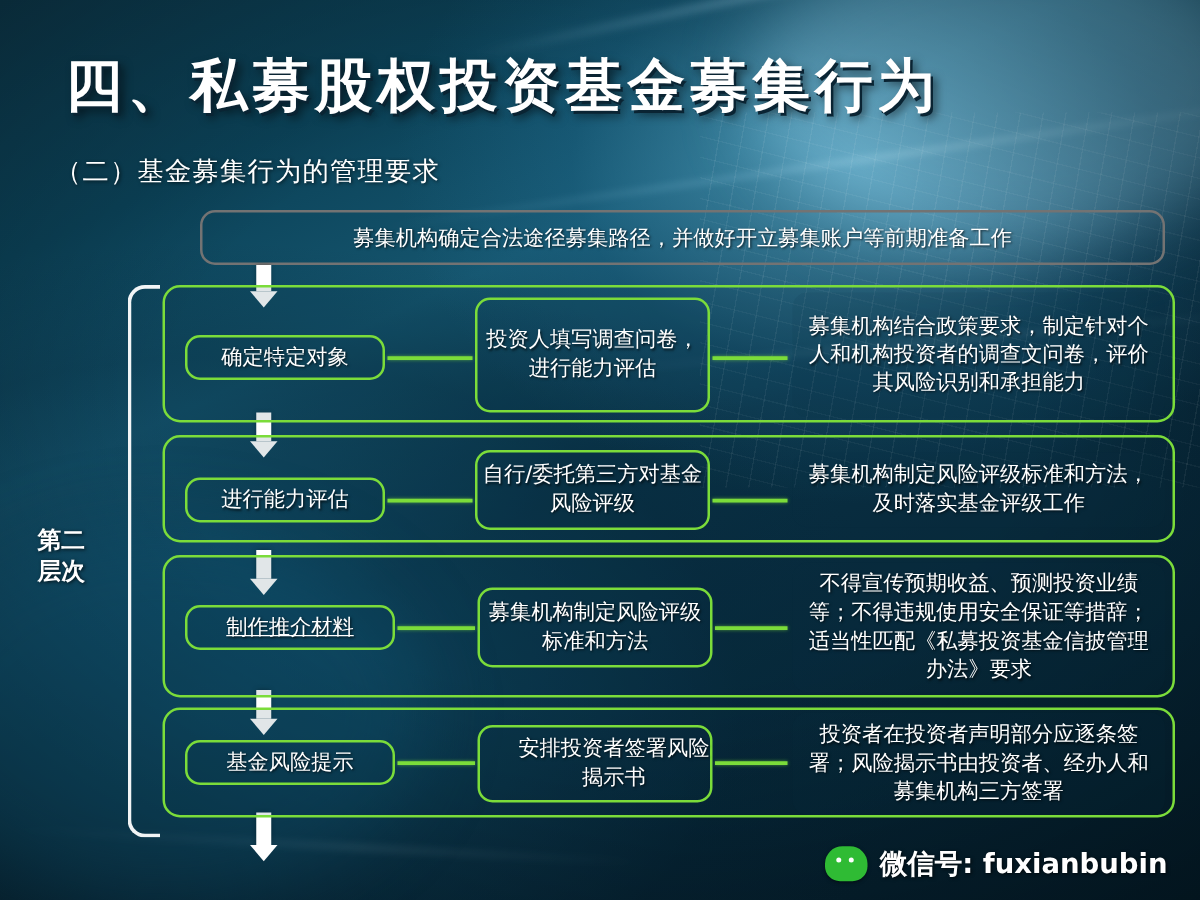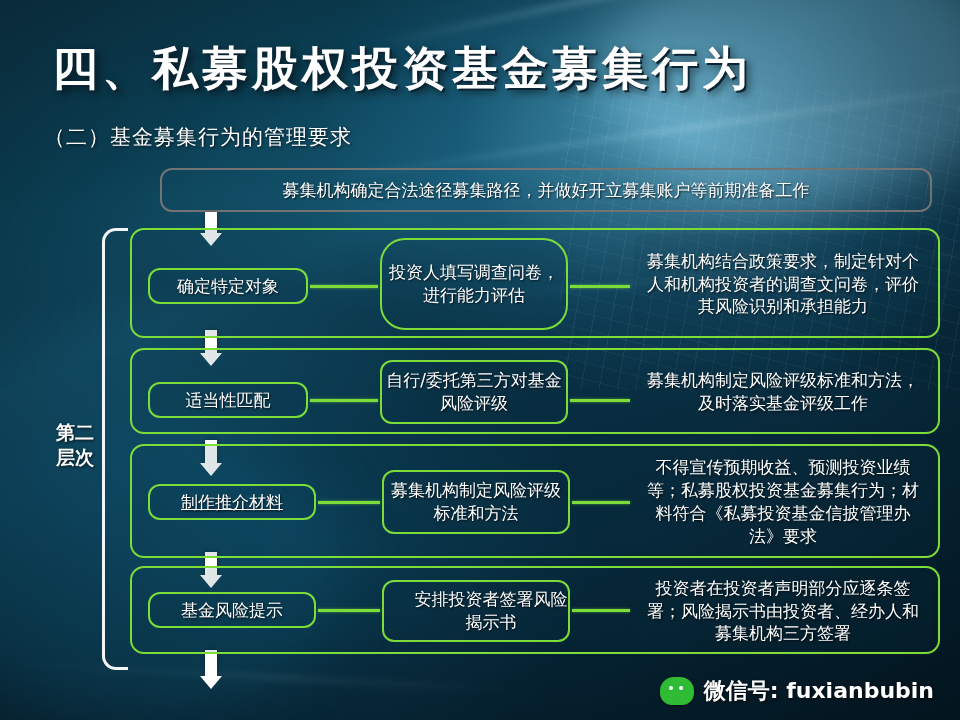--- a/index.html
+++ b/index.html
@@ -137,21 +137,21 @@
   }
 
   
   .leftlabel {
     position: absolute;
     left: 30px; top: 420px;
     width: 64px;
     color: #fff;
     font-size: 19px;
     font-weight: bold;
-    text-align: right;
+    text-align: left;
     line-height: 1.3;
     text-shadow: 1px 1px 3px rgba(0,0,0,0.8);
   }
   .leftbrace {
     position: absolute;
     left: 102px; top: 228px;
     width: 26px; height: 442px;
     box-sizing: border-box;
     border: 3px solid #ffffff;
     border-right: none;
@@ -237,32 +237,32 @@
     <div class="stem" style="height:26px;"></div>
     <div class="head" style="top:26px;"></div>
   </div>
 
   <div class="group" style="left:130px; top:228px; width:810px; height:110px;"></div>
 
   <div class="gbox small" style="left:148px; top:268px; width:160px; height:36px;">
     <span>确定特定对象</span>
   </div>
   <div class="hline" style="left:310px; top:285px; width:68px;"></div>
-  <div class="gbox mid" style="left:380px; top:238px; width:188px; height:92px;border-radius:25px;">
+  <div class="gbox mid" style="left:380px; top:238px; width:188px; height:92px;">
     <span>投资人填写调查问卷，进行能力评估</span>
   </div>
   <div class="hline" style="left:570px; top:285px; width:60px;"></div>
   <div class="gbox desc" style="left:634px; top:234px; width:298px; height:100px;">
     <span>募集机构结合政策要求，制定针对个人和机构投资者的调查文问卷，评价其风险识别和承担能力</span>
   </div>
 
   <div class="group" style="left:130px; top:348px; width:810px; height:86px;"></div>
 
   <div class="gbox small" style="left:148px; top:382px; width:160px; height:36px;">
-    <span>适当性匹配</span>
+    <span>进行能力评估</span>
   </div>
   <div class="hline" style="left:310px; top:399px; width:68px;"></div>
   <div class="gbox mid" style="left:380px; top:360px; width:188px; height:64px;">
     <span>自行/委托第三方对基金风险评级</span>
   </div>
   <div class="hline" style="left:570px; top:399px; width:60px;"></div>
   <div class="gbox desc" style="left:634px; top:362px; width:298px; height:60px;">
     <span>募集机构制定风险评级标准和方法，及时落实基金评级工作</span>
   </div>
 
@@ -270,21 +270,21 @@
 
   <div class="gbox small" style="left:148px; top:484px; width:168px; height:36px;text-decoration:underline;">
     <span>制作推介材料</span>
   </div>
   <div class="hline" style="left:318px; top:501px; width:62px;"></div>
   <div class="gbox mid" style="left:382px; top:470px; width:188px; height:64px;">
     <span>募集机构制定风险评级标准和方法</span>
   </div>
   <div class="hline" style="left:572px; top:501px; width:58px;"></div>
   <div class="gbox desc" style="left:634px; top:450px; width:298px; height:104px;">
-    <span>不得宣传预期收益、预测投资业绩等；私募股权投资基金募集行为；材料符合《私募投资基金信披管理办法》要求</span>
+    <span>不得宣传预期收益、预测投资业绩等；不得违规使用安全保证等措辞；适当性匹配《私募投资基金信披管理办法》要求</span>
   </div>
 
   <div class="group" style="left:130px; top:566px; width:810px; height:88px;"></div>
 
   <div class="gbox small" style="left:148px; top:592px; width:168px; height:36px;">
     <span>基金风险提示</span>
   </div>
   <div class="hline" style="left:318px; top:609px; width:62px;"></div>
   <div class="gbox mid" style="left:382px; top:580px; width:188px; height:62px;padding-left:30px;">
     <span>安排投资者签署风险揭示书</span>

